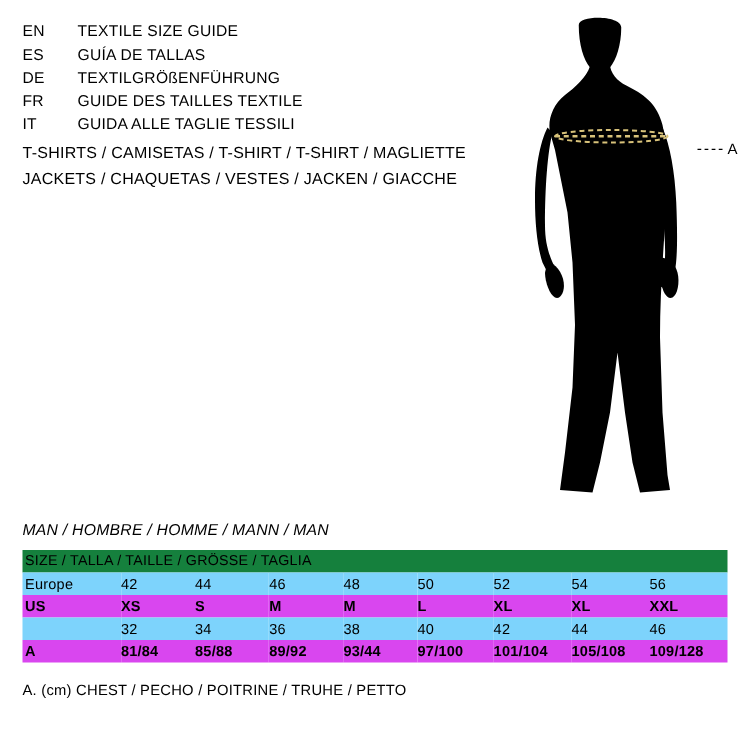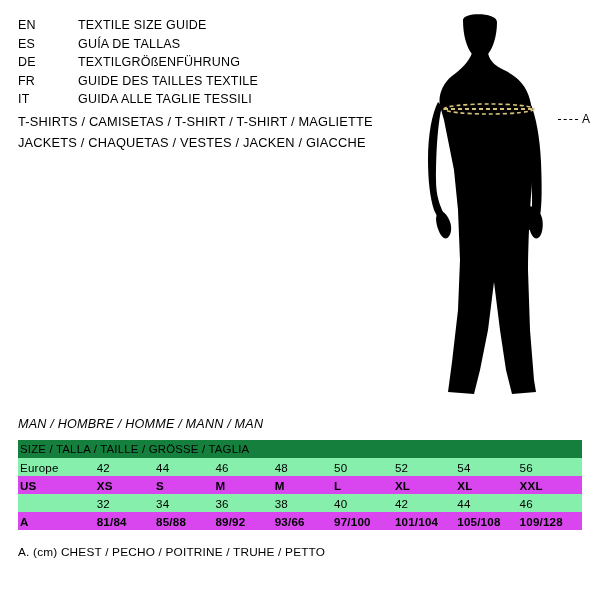--- a/index.html
+++ b/index.html
@@ -27,21 +27,20 @@
     top: 16px;
     left: 18px;
     width: 360px;
   }
   .lang-row {
     display: flex;
     align-items: center;
     font-size: 12.5px;
     line-height: 18.5px;
     letter-spacing: 0.2px;
-    gap: 16px;
   }
   .lang-code {
     width: 44px;
     flex: 0 0 44px;
     font-size: 12.5px;
   }
   .lang-text {
     flex: 1 1 auto;
   }
 
@@ -108,21 +107,21 @@
     padding: 0;
     height: 18px;
     vertical-align: middle;
     letter-spacing: 0.2px;
   }
   .row-header td {
     background: #15803d;
     font-size: 11.4px;
   }
   .row-shade td {
-    background: #86efac;
+    background: #7dd3fc;
     margin-left: 37px;
   }
   .row-plain td {
     background: #d946ef;
     font-weight: bold;
   }
   .col-label {
     width: 88px;
     padding-left: 2px !important;
   }
@@ -250,21 +249,21 @@
         <td class="col-val">42</td>
         <td class="col-val">44</td>
         <td class="col-val">46</td>
       </tr>
 
       <tr class="row-plain">
         <td class="col-label">A</td>
         <td class="col-val">81/84</td>
         <td class="col-val">85/88</td>
         <td class="col-val">89/92</td>
-        <td class="col-val">93/66</td>
+        <td class="col-val">93/44</td>
         <td class="col-val">97/100</td>
         <td class="col-val">101/104</td>
         <td class="col-val">105/108</td>
         <td class="col-val">109/128</td>
       </tr>
     </tbody>
   </table>
 
   <div class="footnote">A. (cm) CHEST / PECHO / POITRINE / TRUHE / PETTO</div>
 

